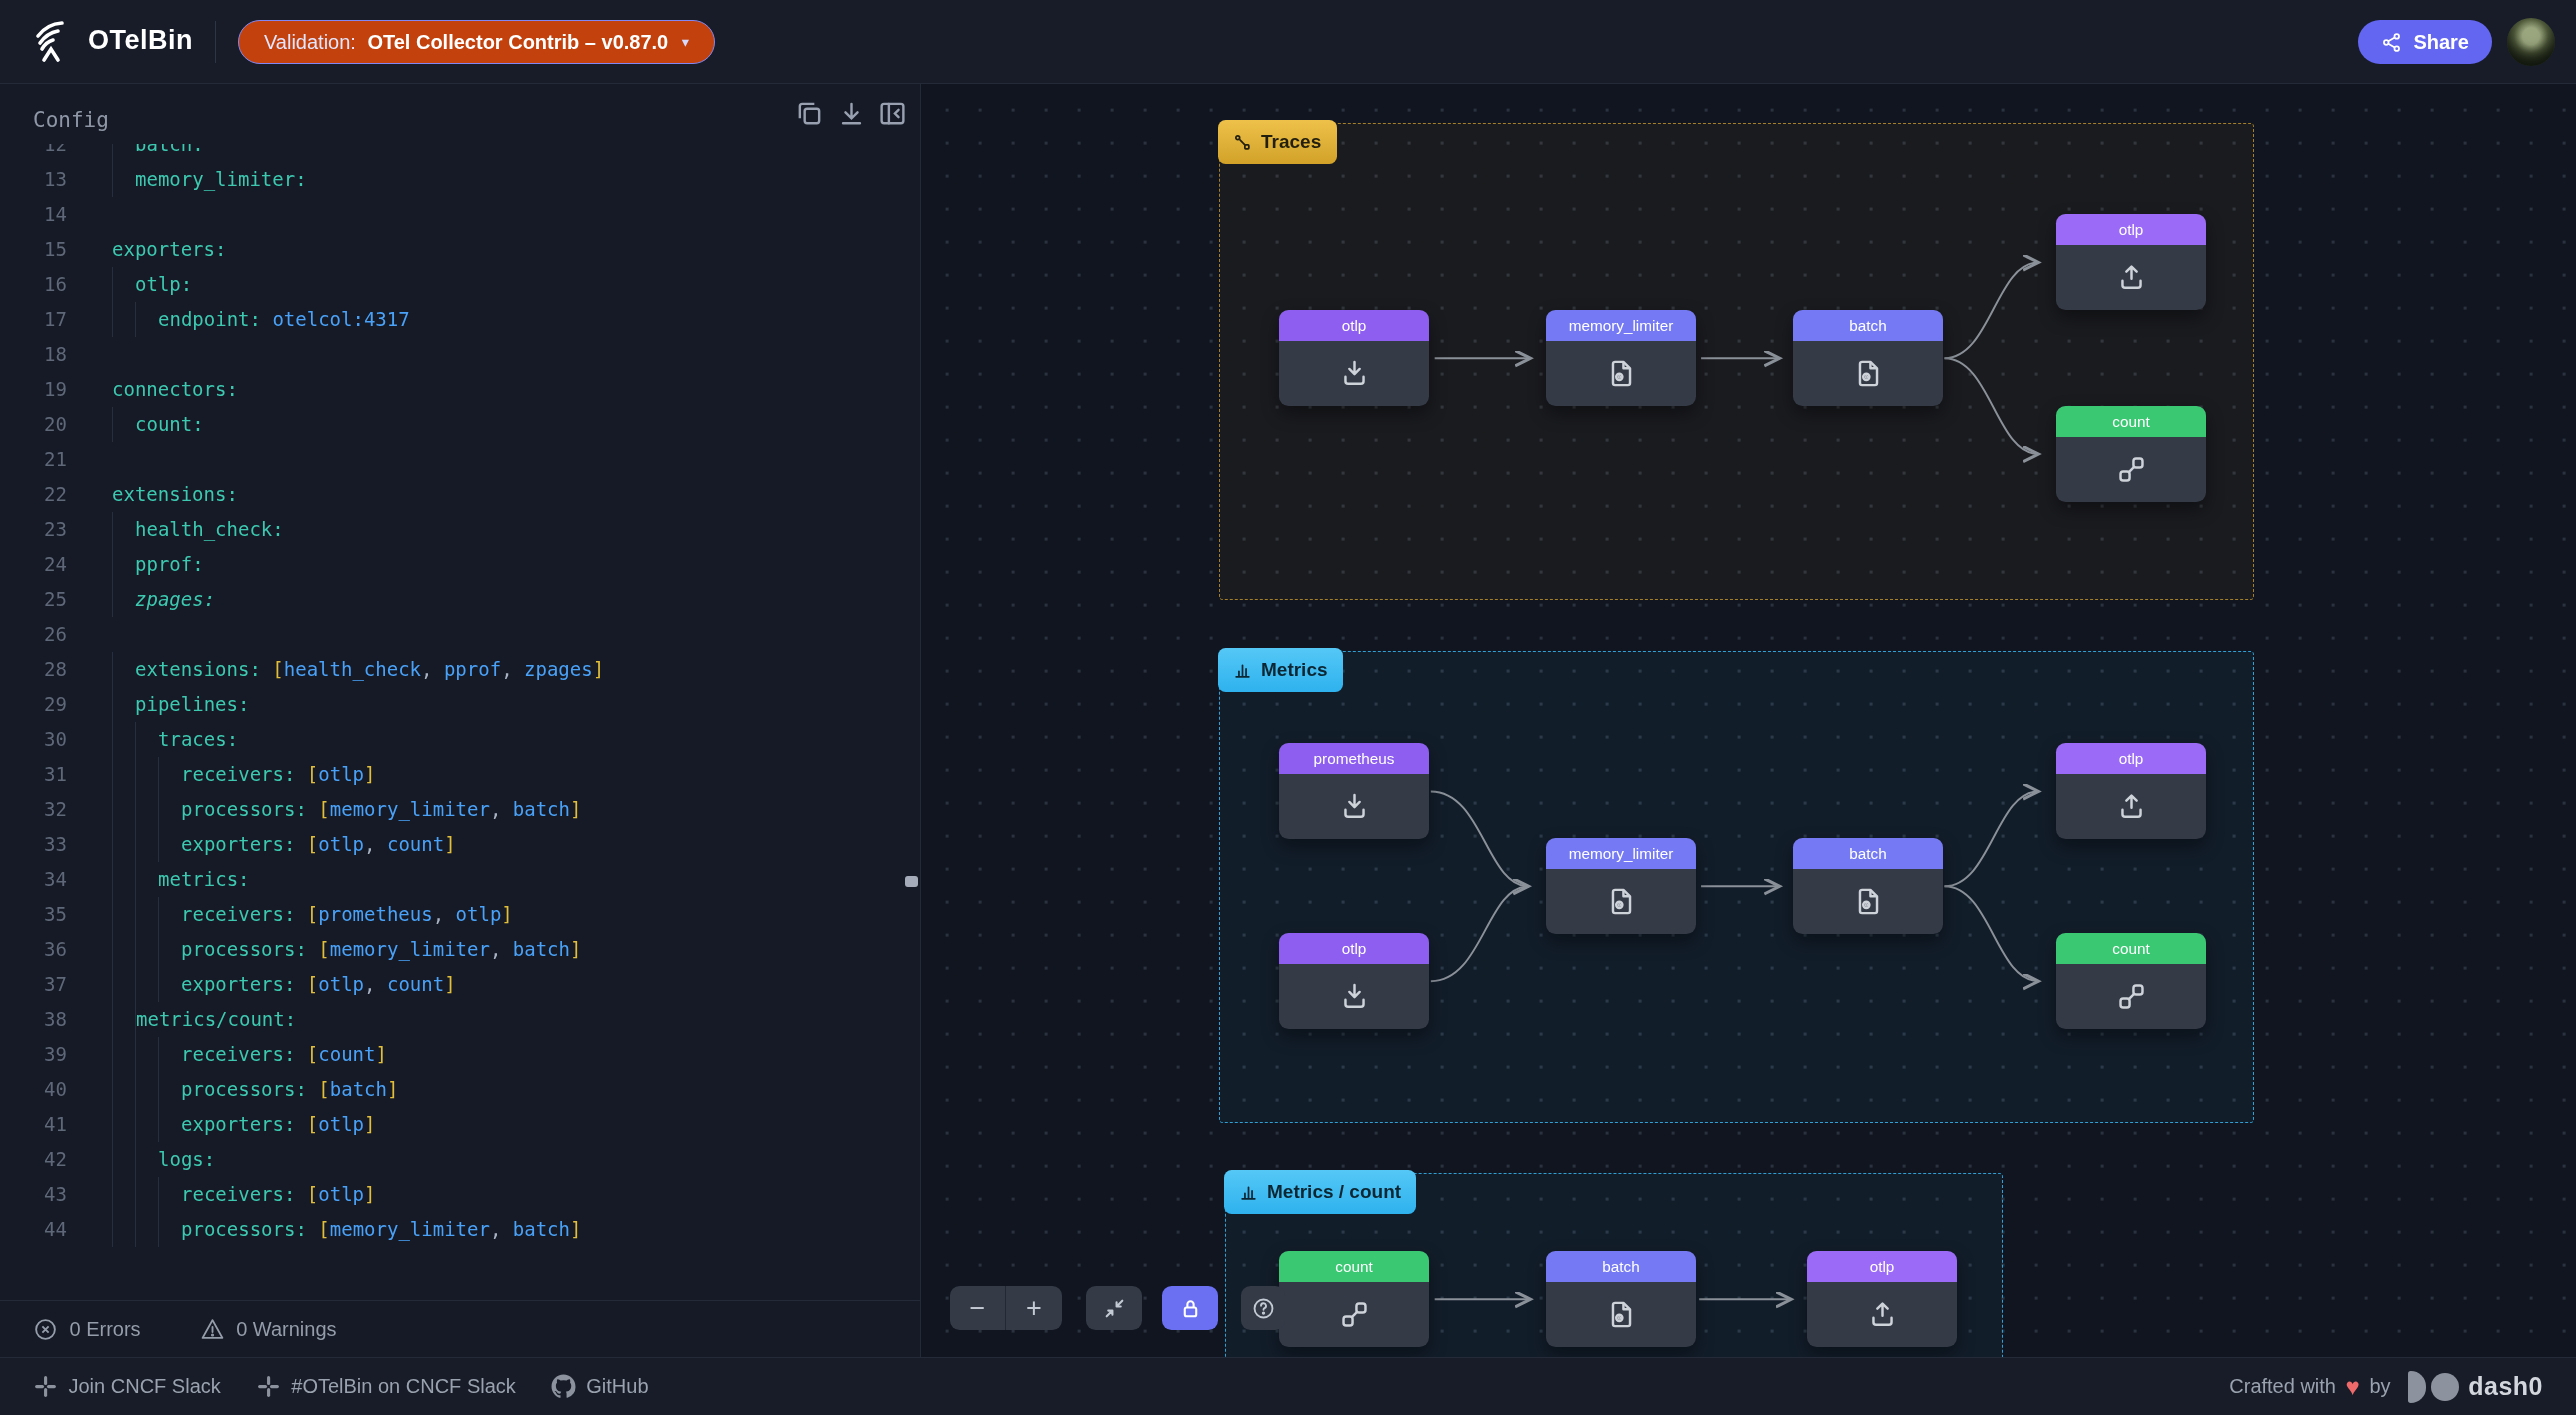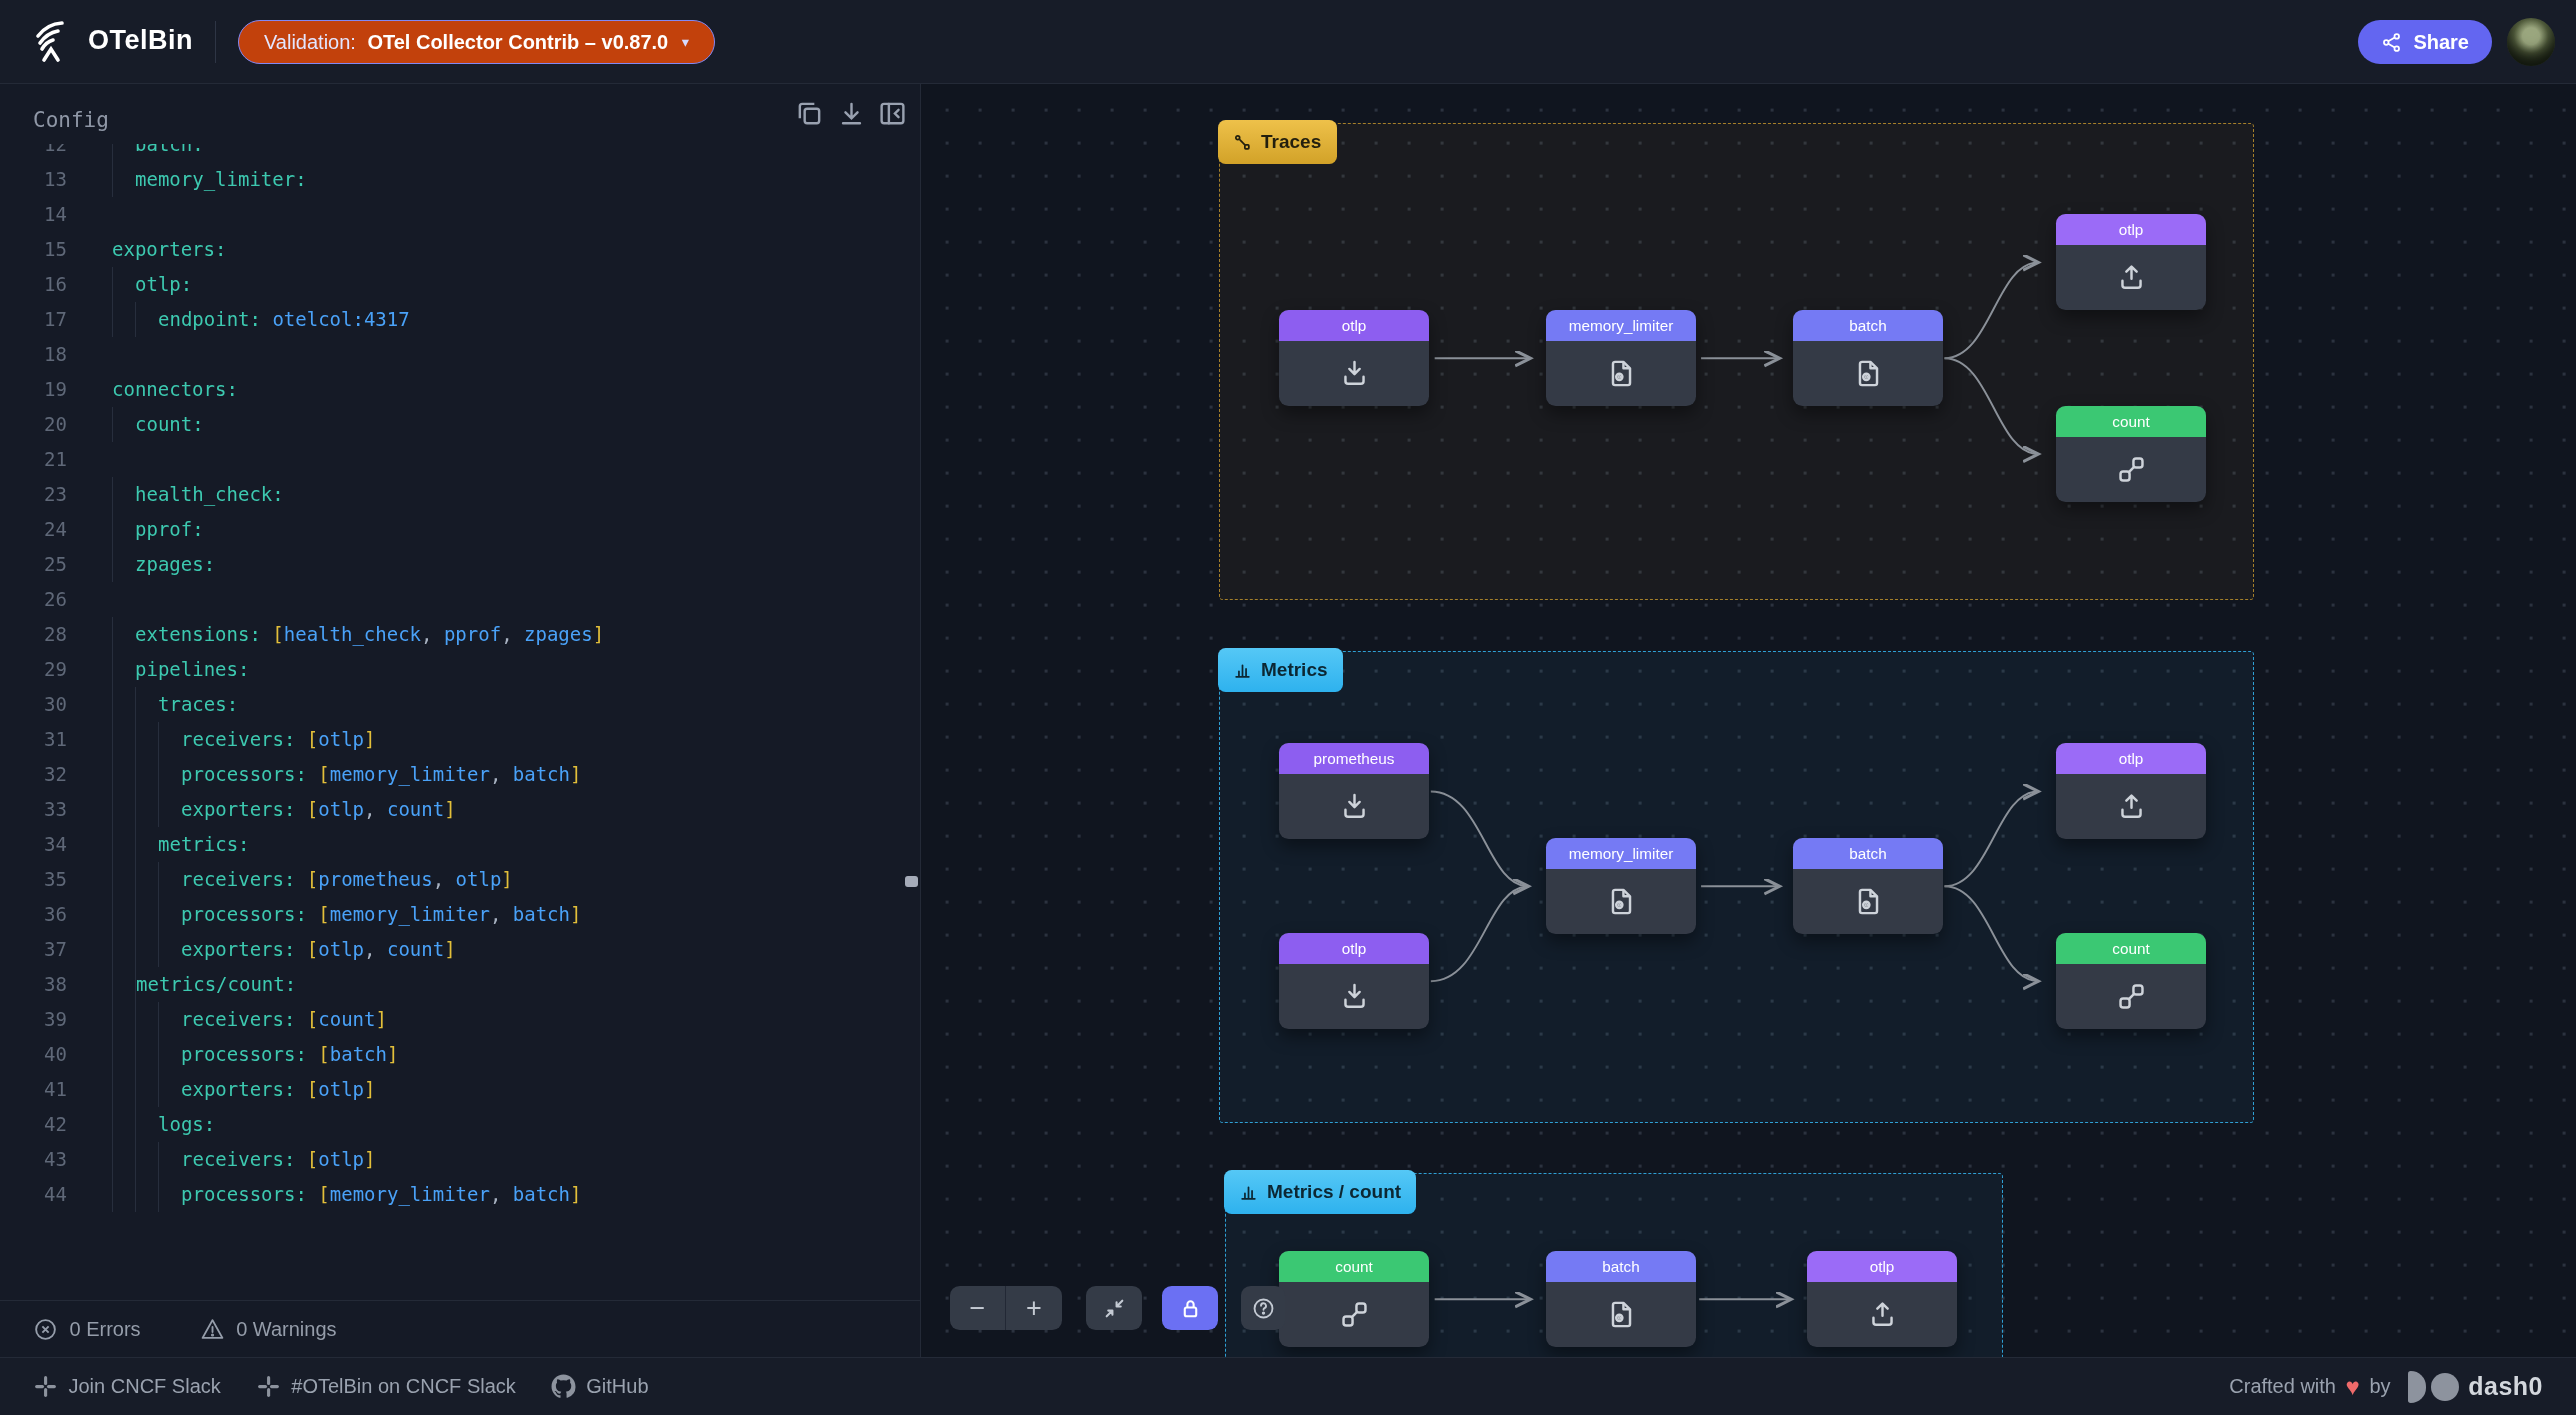--- a/index.html
+++ b/index.html
@@ -142,23 +142,24 @@
         <div class="cl"><span class="ln">12</span><i class="g" style="left: 112px;"></i><span class="ct" style="padding-left: 23px;"><span class="tok-k">batch:</span></span></div>
         <div class="cl"><span class="ln">13</span><i class="g" style="left: 112px;"></i><span class="ct" style="padding-left: 23px;"><span class="tok-k">memory_limiter:</span></span></div>
         <div class="cl"><span class="ln">14</span><span class="ct" style="padding-left: 0px;"></span></div>
         <div class="cl"><span class="ln">15</span><span class="ct" style="padding-left: 0px;"><span class="tok-k">exporters:</span></span></div>
         <div class="cl"><span class="ln">16</span><i class="g" style="left: 112px;"></i><span class="ct" style="padding-left: 23px;"><span class="tok-k">otlp:</span></span></div>
         <div class="cl"><span class="ln">17</span><i class="g" style="left: 112px;"></i><i class="g" style="left: 135px;"></i><span class="ct" style="padding-left: 46px;"><span class="tok-k">endpoint:</span><span class="tok-p"> </span><span class="tok-v">otelcol:4317</span></span></div>
         <div class="cl"><span class="ln">18</span><span class="ct" style="padding-left: 0px;"></span></div>
         <div class="cl"><span class="ln">19</span><span class="ct" style="padding-left: 0px;"><span class="tok-k">connectors:</span></span></div>
         <div class="cl"><span class="ln">20</span><i class="g" style="left: 112px;"></i><span class="ct" style="padding-left: 23px;"><span class="tok-k">count:</span></span></div>
         <div class="cl"><span class="ln">21</span><span class="ct" style="padding-left: 0px;"></span></div>
+        <div class="cl"><span class="ln">22</span><span class="ct" style="padding-left: 0px;"><span class="tok-k">extensions:</span></span></div>
         <div class="cl"><span class="ln">23</span><i class="g" style="left: 112px;"></i><span class="ct" style="padding-left: 23px;"><span class="tok-k">health_check:</span></span></div>
         <div class="cl"><span class="ln">24</span><i class="g" style="left: 112px;"></i><span class="ct" style="padding-left: 23px;"><span class="tok-k">pprof:</span></span></div>
-        <div class="cl"><span class="ln">25</span><i class="g" style="left: 112px;"></i><span class="ct" style="padding-left: 23px;"><span class="tok-k">zpages:</span></span></div>
+        <div class="cl"><span class="ln">25</span><i class="g" style="left: 112px;"></i><span class="ct" style="padding-left: 23px; font-style: italic;"><span class="tok-k">zpages:</span></span></div>
         <div class="cl"><span class="ln">26</span><span class="ct" style="padding-left: 0px;"></span></div>
         <div class="cl"><span class="ln">28</span><i class="g" style="left: 112px;"></i><span class="ct" style="padding-left: 23px;"><span class="tok-k">extensions:</span><span class="tok-p"> </span><span class="tok-b">[</span><span class="tok-v">health_check</span><span class="tok-p">, </span><span class="tok-v">pprof</span><span class="tok-p">, </span><span class="tok-v">zpages</span><span class="tok-b">]</span></span></div>
         <div class="cl"><span class="ln">29</span><i class="g" style="left: 112px;"></i><span class="ct" style="padding-left: 23px;"><span class="tok-k">pipelines:</span></span></div>
         <div class="cl"><span class="ln">30</span><i class="g" style="left: 112px;"></i><i class="g" style="left: 135px;"></i><span class="ct" style="padding-left: 46px;"><span class="tok-k">traces:</span></span></div>
         <div class="cl"><span class="ln">31</span><i class="g" style="left: 112px;"></i><i class="g" style="left: 135px;"></i><i class="g" style="left: 158px;"></i><span class="ct" style="padding-left: 69px;"><span class="tok-k">receivers:</span><span class="tok-p"> </span><span class="tok-b">[</span><span class="tok-v">otlp</span><span class="tok-b">]</span></span></div>
         <div class="cl"><span class="ln">32</span><i class="g" style="left: 112px;"></i><i class="g" style="left: 135px;"></i><i class="g" style="left: 158px;"></i><span class="ct" style="padding-left: 69px;"><span class="tok-k">processors:</span><span class="tok-p"> </span><span class="tok-b">[</span><span class="tok-v">memory_limiter</span><span class="tok-p">, </span><span class="tok-v">batch</span><span class="tok-b">]</span></span></div>
         <div class="cl"><span class="ln">33</span><i class="g" style="left: 112px;"></i><i class="g" style="left: 135px;"></i><i class="g" style="left: 158px;"></i><span class="ct" style="padding-left: 69px;"><span class="tok-k">exporters:</span><span class="tok-p"> </span><span class="tok-b">[</span><span class="tok-v">otlp</span><span class="tok-p">, </span><span class="tok-v">count</span><span class="tok-b">]</span></span></div>
         <div class="cl"><span class="ln">34</span><i class="g" style="left: 112px;"></i><i class="g" style="left: 135px;"></i><span class="ct" style="padding-left: 46px;"><span class="tok-k">metrics:</span></span></div>
         <div class="cl"><span class="ln">35</span><i class="g" style="left: 112px;"></i><i class="g" style="left: 135px;"></i><i class="g" style="left: 158px;"></i><span class="ct" style="padding-left: 69px;"><span class="tok-k">receivers:</span><span class="tok-p"> </span><span class="tok-b">[</span><span class="tok-v">prometheus</span><span class="tok-p">, </span><span class="tok-v">otlp</span><span class="tok-b">]</span></span></div>
         <div class="cl"><span class="ln">36</span><i class="g" style="left: 112px;"></i><i class="g" style="left: 135px;"></i><i class="g" style="left: 158px;"></i><span class="ct" style="padding-left: 69px;"><span class="tok-k">processors:</span><span class="tok-p"> </span><span class="tok-b">[</span><span class="tok-v">memory_limiter</span><span class="tok-p">, </span><span class="tok-v">batch</span><span class="tok-b">]</span></span></div>

